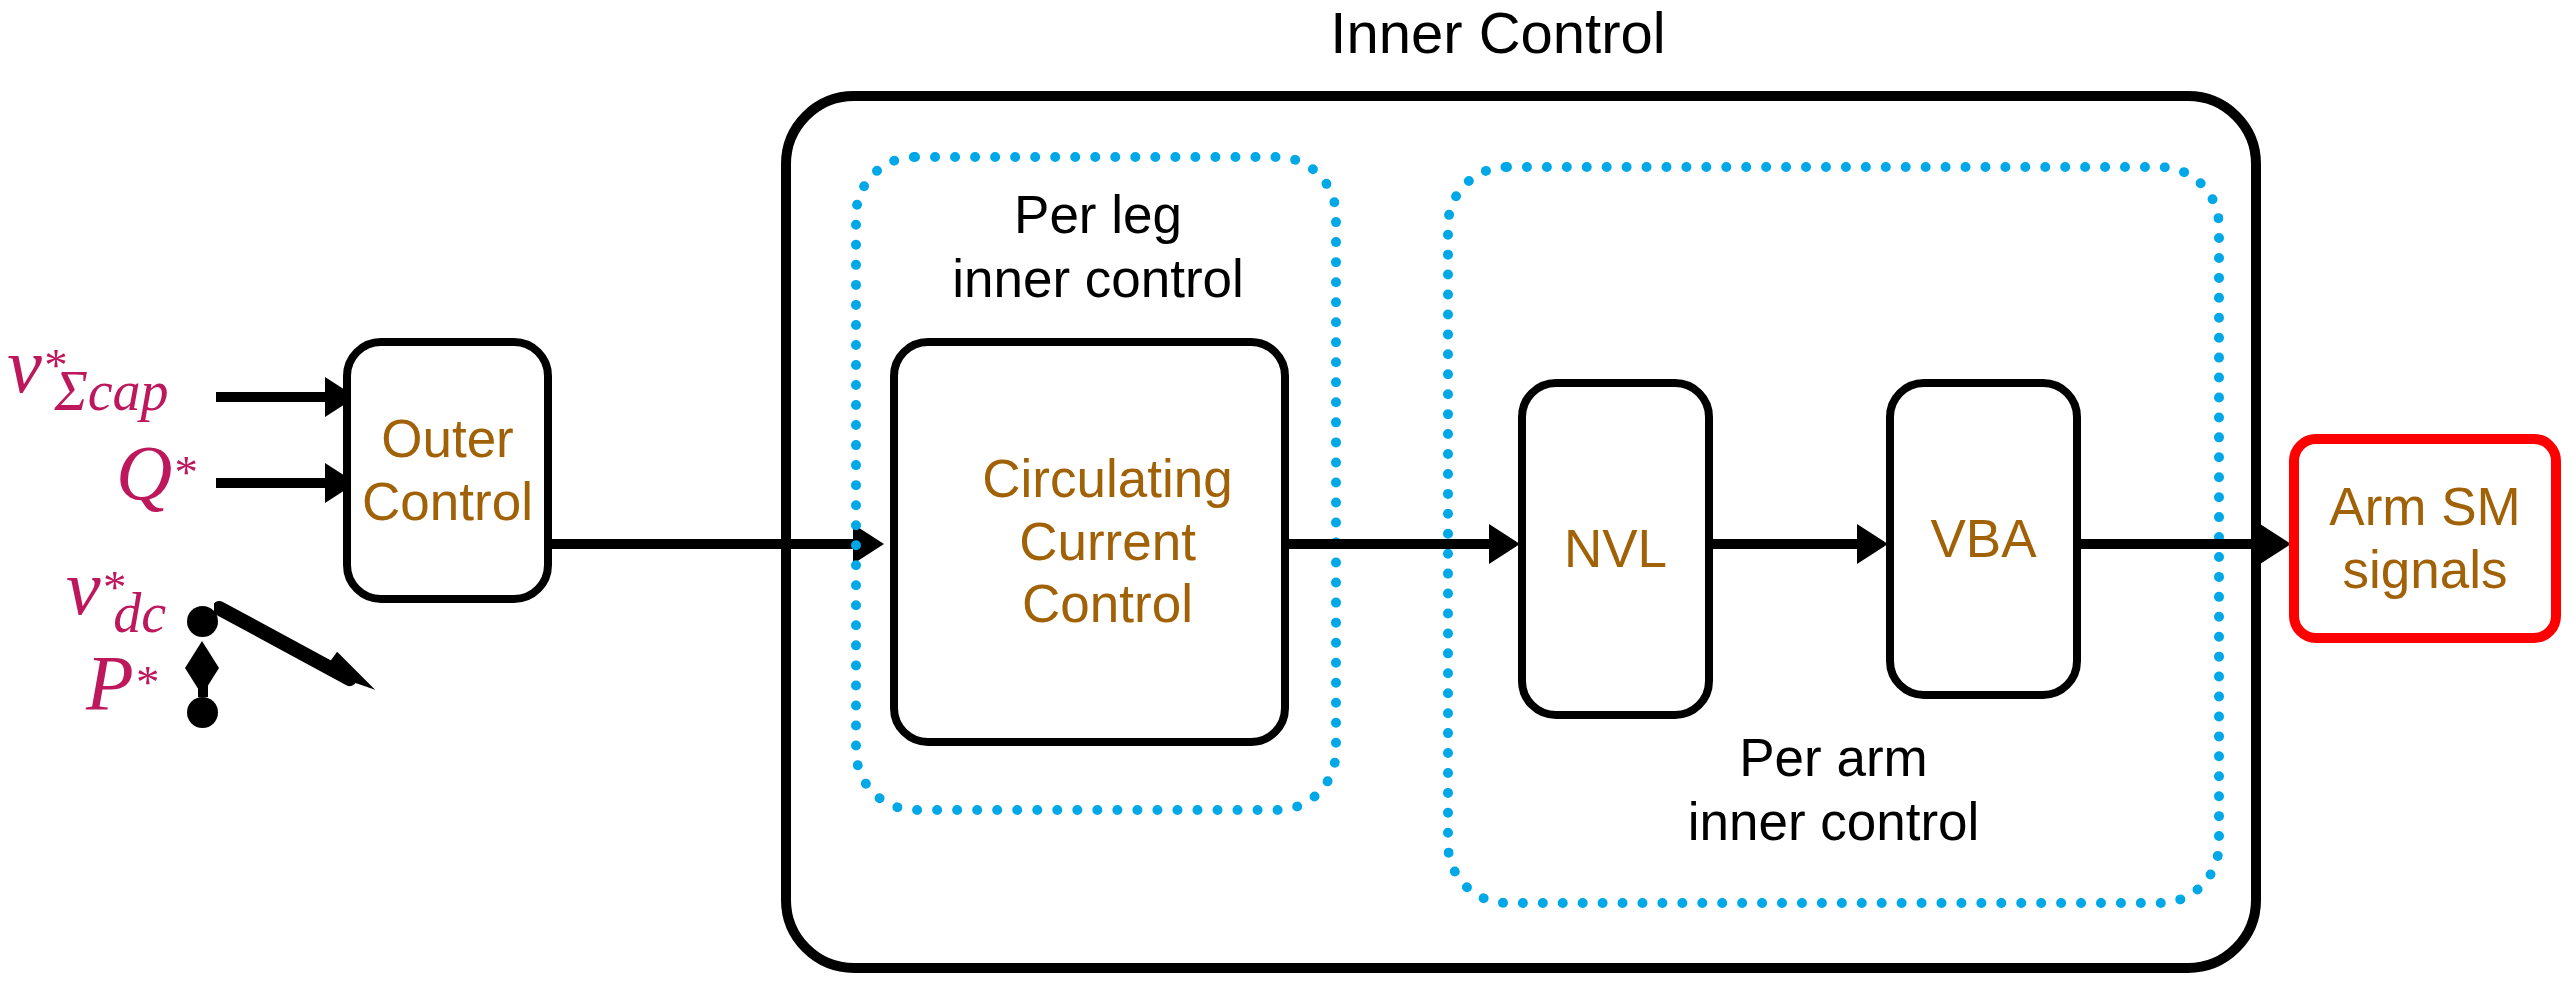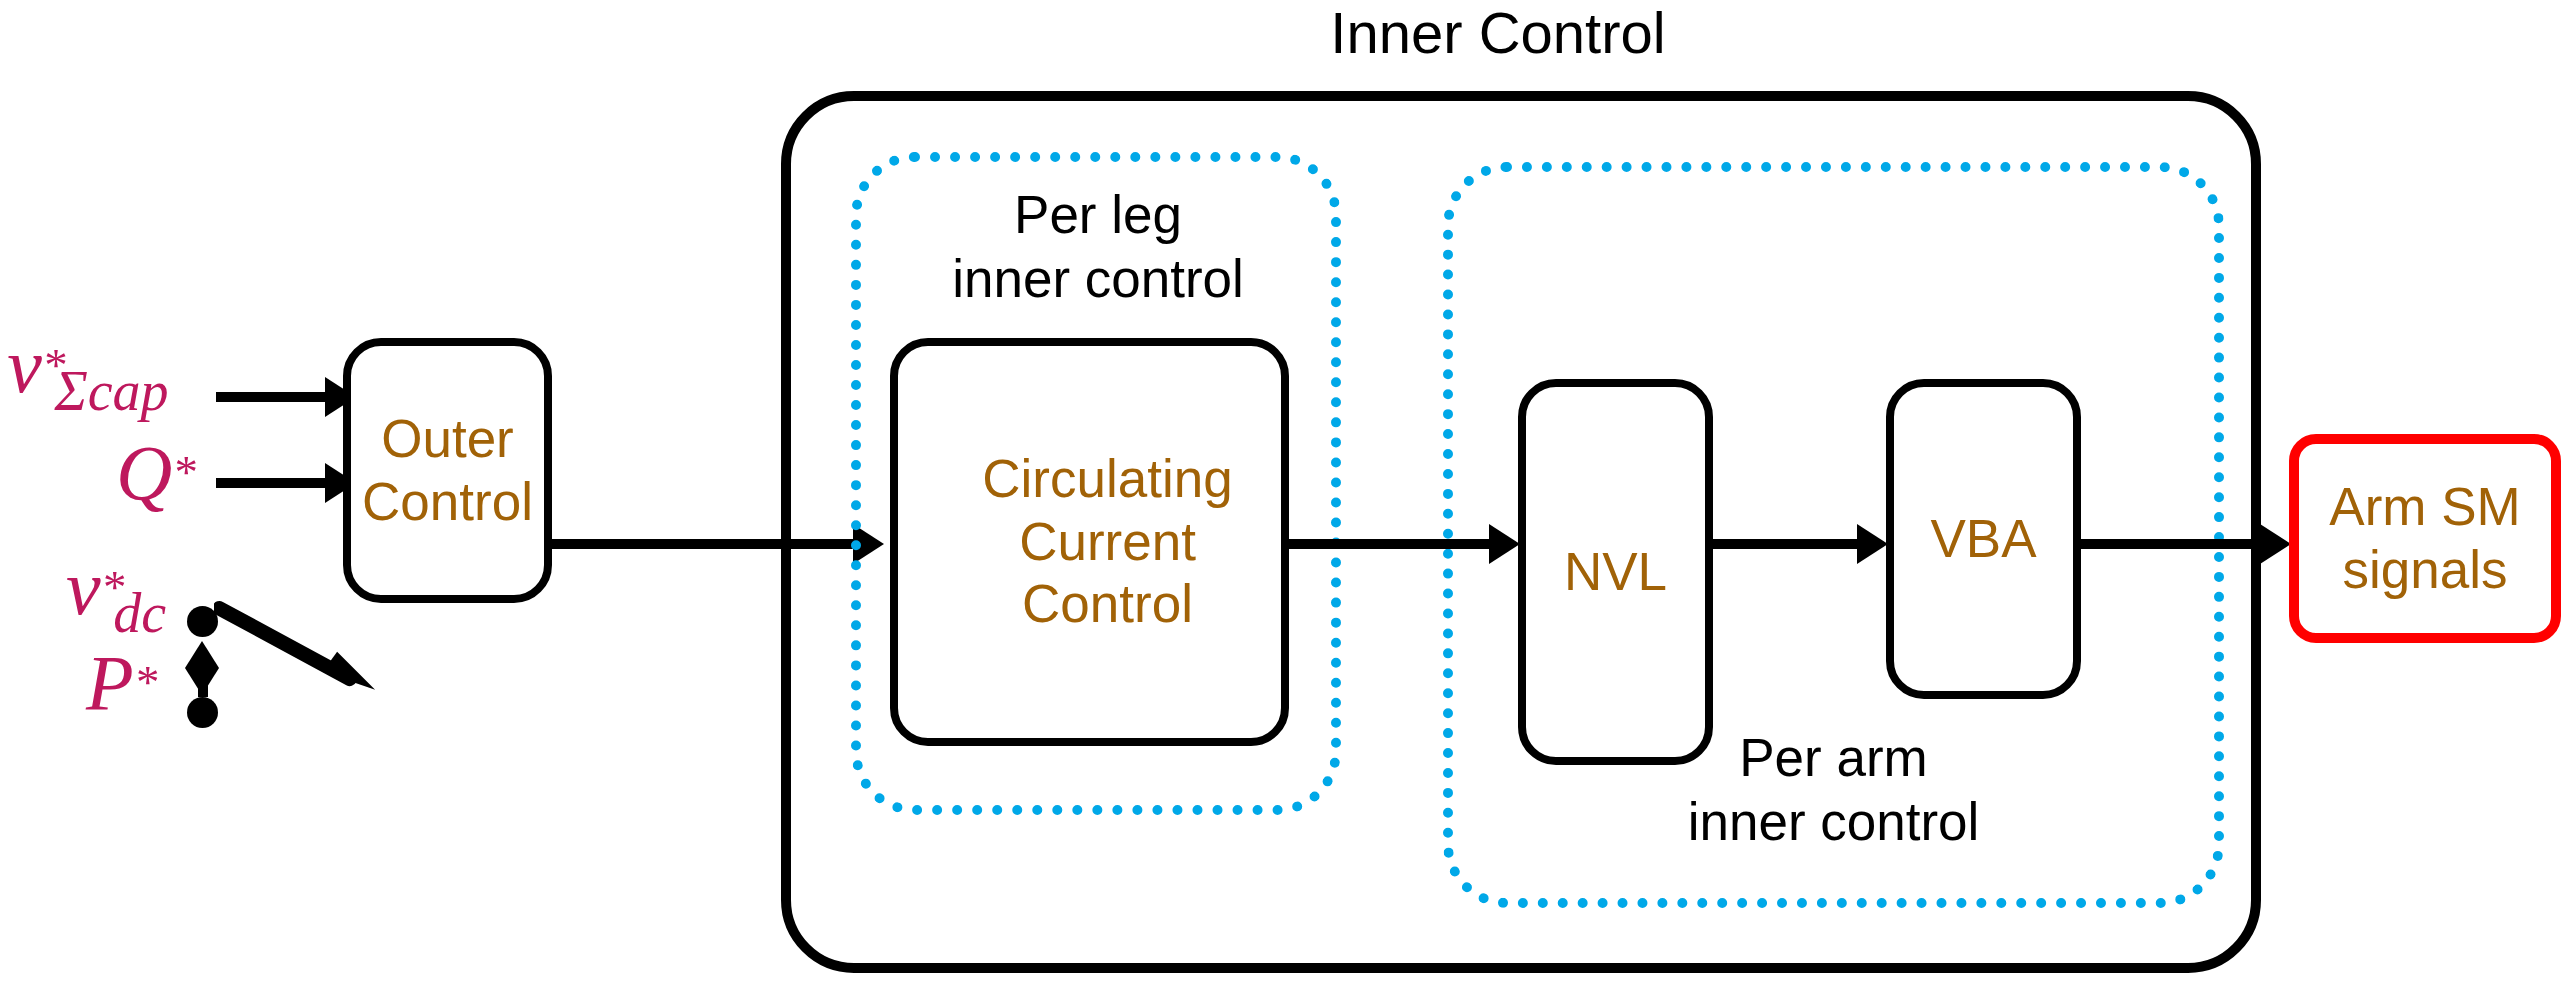--- a/index.html
+++ b/index.html
@@ -151,21 +151,21 @@
 Control</span>
   </div>
 
   <div class="abs container-cyan" style="left:1443px; top:162px; width:781px; height:746px;"></div>
   <div class="abs label" style="left:1543px; top:726px; width:581px; font-size:53px;">Per arm
 inner control</div>
 
   <div class="abs hline" style="left:1289px; top:539px; width:214px;"></div>
   <div class="abs arrowhead-r" style="left:1489px; top:524px;"></div>
 
-  <div class="abs box box-black" style="left:1518px; top:379px; width:195px; height:386px; font-size:53px;justify-content:center;">
+  <div class="abs box box-black" style="left:1518px; top:379px; width:195px; height:340px; font-size:53px;justify-content:center;">
     <span>NVL</span>
   </div>
 
   <div class="abs hline" style="left:1713px; top:539px; width:159px;"></div>
   <div class="abs arrowhead-r" style="left:1857px; top:524px;"></div>
 
   <div class="abs box box-black" style="left:1886px; top:379px; width:195px; height:320px; font-size:53px;text-align:center;">
     <span>VBA</span>
   </div>
 

